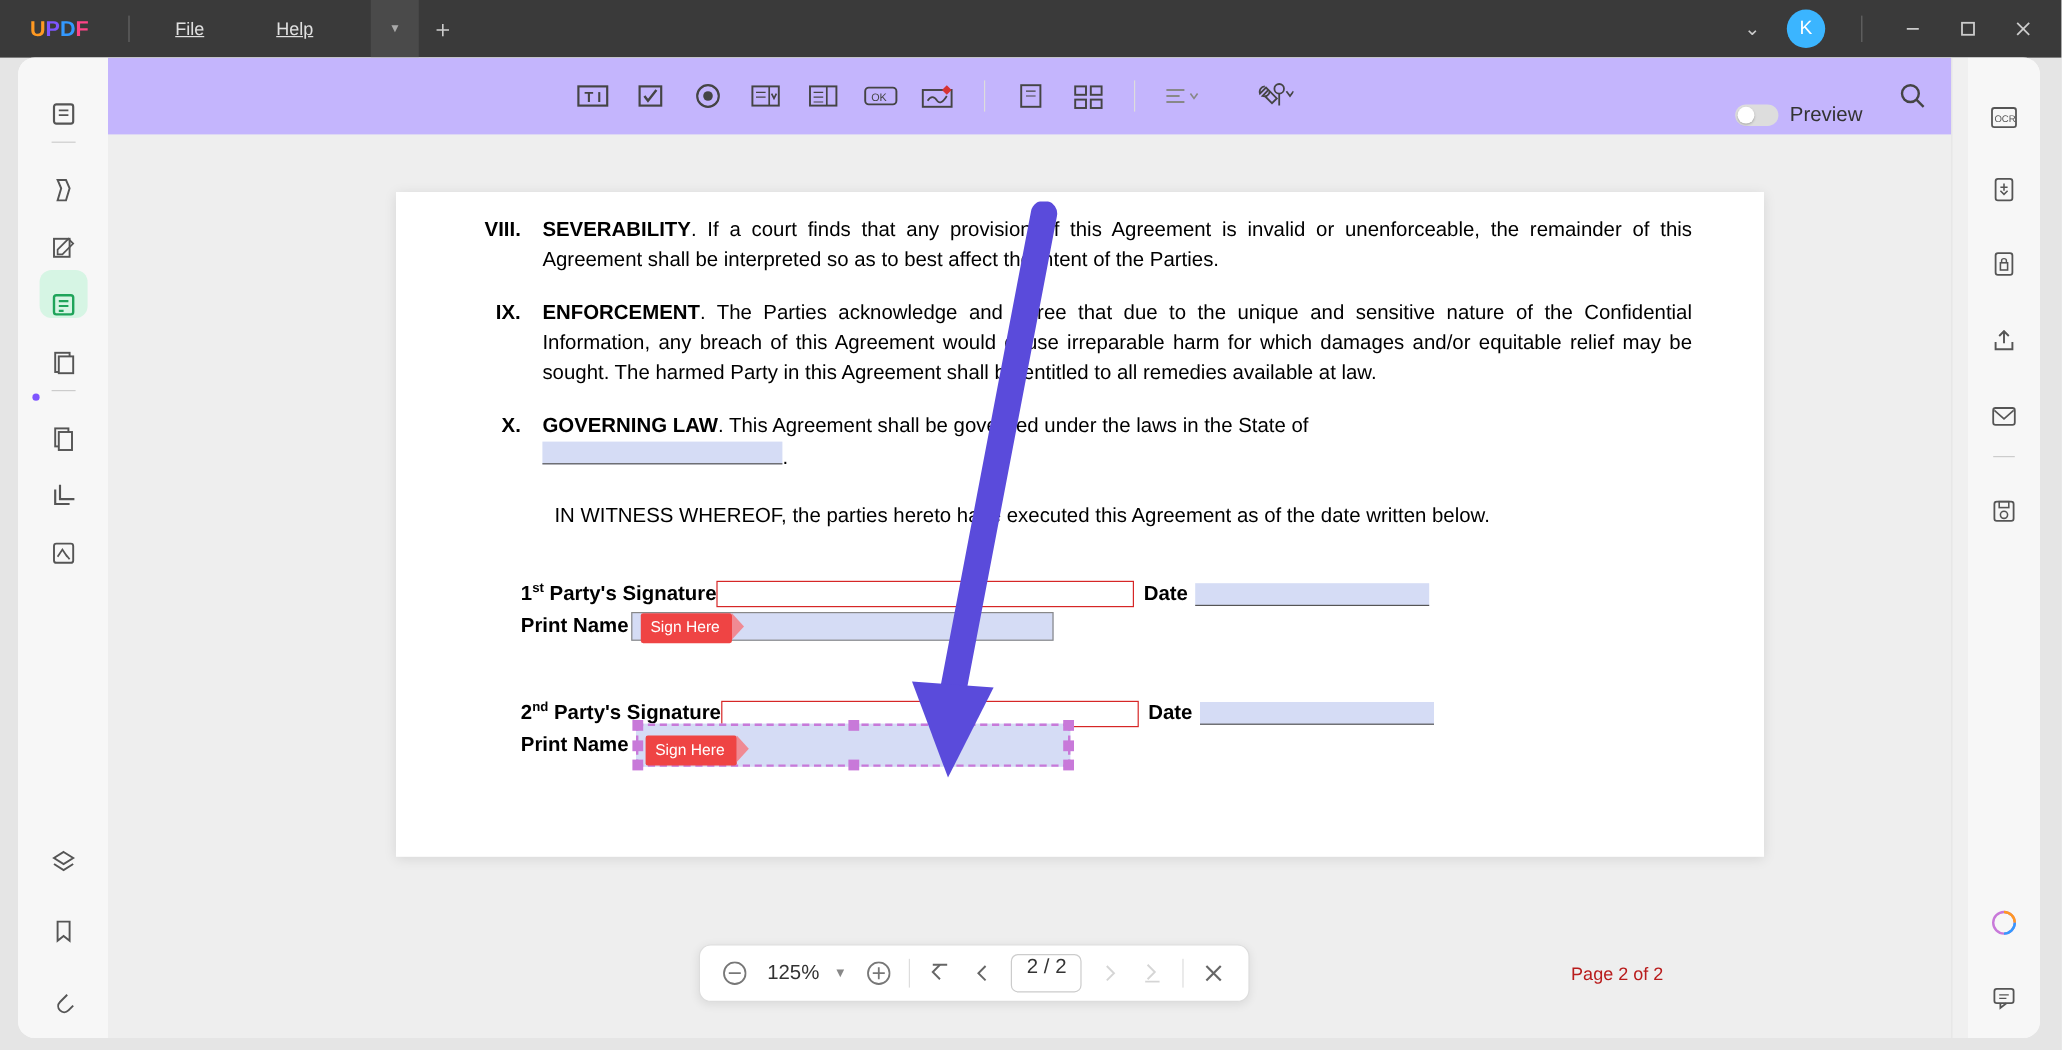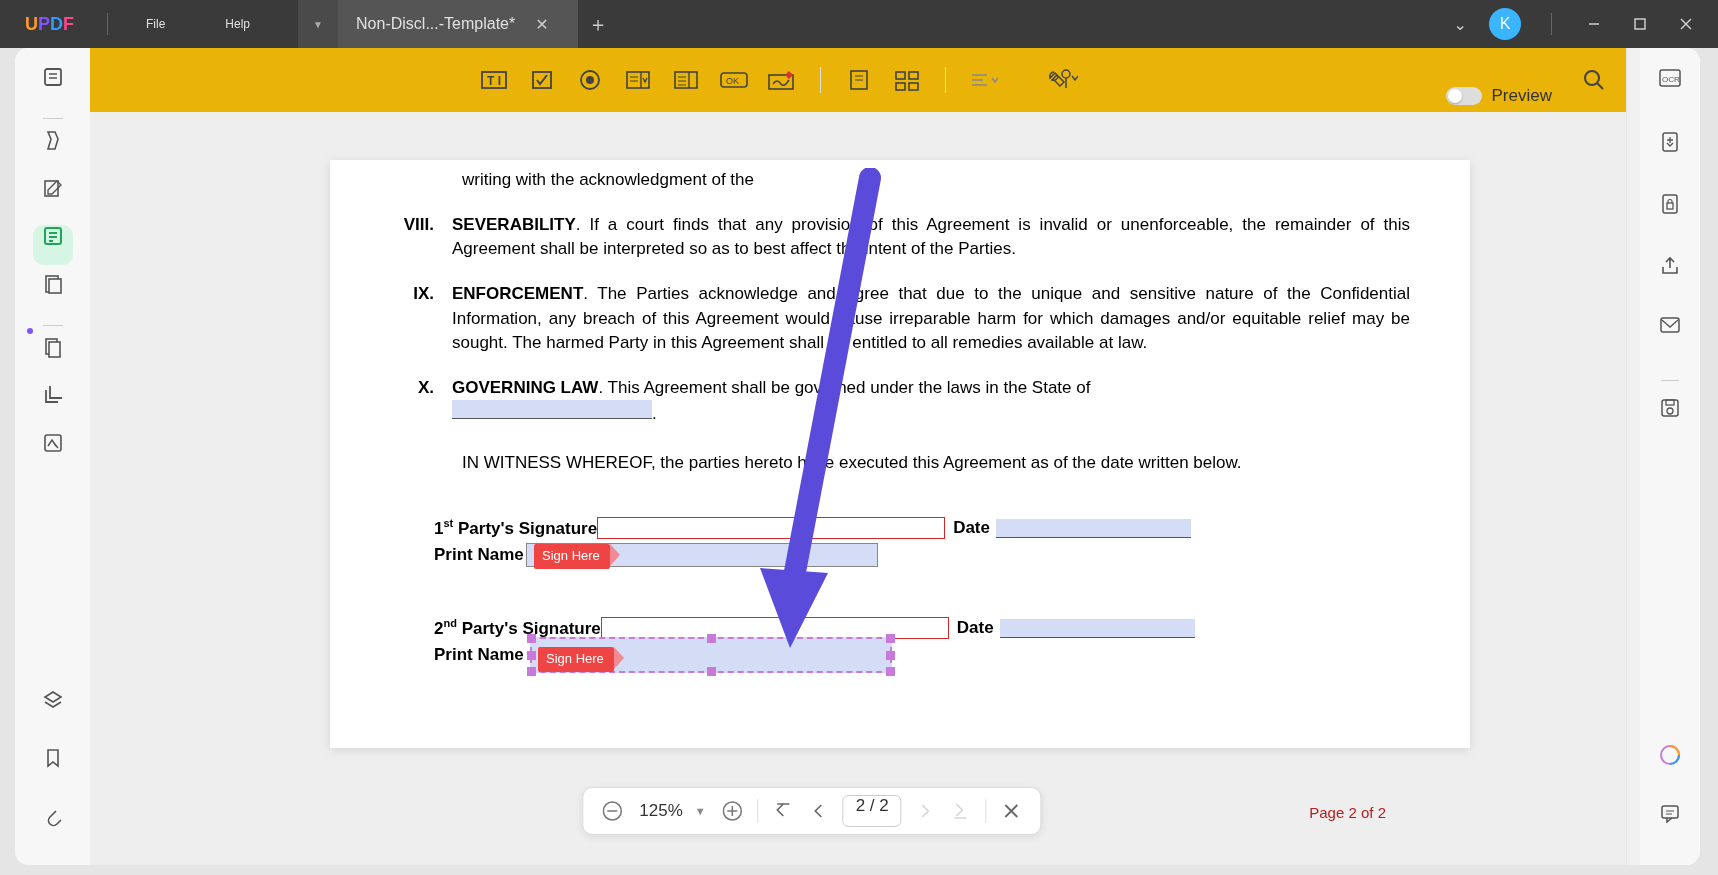--- a/index.html
+++ b/index.html
@@ -3,50 +3,50 @@
 <meta charset="utf-8">
 <style>
 * { margin: 0; padding: 0; box-sizing: border-box; font-family: -apple-system, BlinkMacSystemFont, "Segoe UI", Arial, sans-serif; }
 body { background: #e5e5e5; width: 1718px; height: 875px; overflow: hidden; position: relative; }
 
 
 .titlebar { height: 48px; background: #3a3a3a; display: flex; align-items: center; color: #e0e0e0; }
 .logo { padding: 0 25px; font-weight: bold; font-size: 18px; }
 .logo span:nth-child(1){color:#ff9922}.logo span:nth-child(2){color:#7e55ff}.logo span:nth-child(3){color:#3399ff}.logo span:nth-child(4){color:#ff4488}
 .v-sep { width: 1px; height: 22px; background: #666; margin: 0 8px; }
-.menu-item { padding: 0 30px; font-size: 12px; cursor: pointer; }
+.menu-item { padding: 0 30px; font-size: 15px; cursor: pointer; text-decoration: underline; }
 .tab-area { display: flex; align-items: stretch; height: 100%; margin-left: 18px; }
 .tab-dropdown { width: 40px; display: flex; align-items: center; justify-content: center; background: #4a4a4a; cursor: pointer; color:#aaa; font-size:10px; }
 .tab { background: #555; padding: 0 18px; display: flex; align-items: center; gap: 20px; font-size: 16px; min-width: 240px; }
 .tab-close { color: #ccc; font-size: 16px; cursor: pointer; }
 .tab-add { width: 40px; display: flex; align-items: center; justify-content: center; font-size: 20px; color: #ccc; cursor: pointer;}
 .title-right { margin-left: auto; display: flex; align-items: center; gap: 22px; padding-right: 20px; }
 .chev-down { font-size:16px; color:#ccc; cursor:pointer; }
 .avatar { width:32px; height:32px; border-radius:50%; background:#3bb5ff; color:#fff; display:flex; align-items:center; justify-content:center; font-size:16px; }
 .win-btn { width:24px; height:24px; display:flex; align-items:center; justify-content:center; color:#ccc; cursor:pointer; }
 
 
 .workspace { position:absolute; top:48px; left:15px; right:18px; bottom:10px; background:#f7f7f7; border-radius:14px; display:flex; overflow:hidden; }
 .left-rail { width:75px; background:#f7f7f7; display:flex; flex-direction:column; align-items:center; padding-top:18px; gap:0; }
-.rail-btn { width:40px; height:40px; border-radius:10px; display:flex; align-items:flex-start; justify-content:center; cursor:pointer; margin-bottom:8px; }
+.rail-btn { width:40px; height:40px; border-radius:10px; display:flex; align-items:flex-end; justify-content:center; cursor:pointer; margin-bottom:8px; }
 .rail-btn.active { background:#d6f5e4; }
 .rail-sep { width:20px; height:1px; background:#ccc; margin:4px 0 10px; }
 .rail-bottom { margin-top:auto; padding-bottom:12px; display:flex; flex-direction:column; align-items:center; gap:10px;}
 .active-dot { position:absolute; left:12px; width:6px; height:6px; border-radius:50%; background:#7e55ff; }
 
 .content-area { flex:1; position:relative; background:#eee; overflow:hidden; }
 .scrollbar-v { width:14px; background:#f0f0f0; border-left:1px solid #e4e4e4; position:relative; }
 .scrollbar-v::after { content:''; position:absolute; top:10px; left:3px; right:3px; height:0; background:#ccc; border-radius:4px; }
 
 .right-rail { width:60px; background:#f7f7f7; display:flex; flex-direction:column; align-items:center; padding-top:20px; gap:14px;}
 .right-sep { width:18px; height:1px; background:#ccc; margin:2px 0; }
 .right-bottom { margin-top:auto; padding-bottom:14px; display:flex; flex-direction:column; align-items:center; gap:12px;}
 
 
-.top-toolbar { position:absolute; top:0; left:0; right:0; height:64px; background:#eab308; display:flex; align-items:center; padding:0 20px 0 380px; gap:0; z-index:5; }
+.top-toolbar { position:absolute; top:0; left:0; right:0; height:64px; background:#c4b5fd; display:flex; align-items:center; padding:0 20px 0 380px; gap:0; z-index:5; }
 .tool-btn { width:48px; height:38px; display:flex; align-items:center; justify-content:center; cursor:pointer; border-radius:6px; }
 .tool-sep { width:1px; height:26px; background:#ddd; margin:0 14px; }
 .preview-toggle { margin-left:auto; display:flex; align-items:center; gap:10px; font-size:17px; color:#333;margin-top:32px; }
 .toggle-sw { width:36px; height:18px; background:#ddd; border-radius:10px; position:relative; cursor:pointer; }
 .toggle-sw::after { content:''; position:absolute; left:2px; top:2px; width:14px; height:14px; background:#fff; border-radius:50%; box-shadow:0 1px 2px rgba(0,0,0,0.25);}
 .search-btn { margin-left:30px; cursor:pointer; }
 
 
 .tooltip-wrap { position:absolute; top:98px; left:710px; z-index:20; }
 .tooltip-pointer { position:absolute; top:-6px; left:72px; width:12px; height:12px; background:#333; transform:rotate(45deg); }
@@ -89,24 +89,20 @@
 </head>
 <body>
 
 <div class="titlebar">
   <div class="logo"><span>U</span><span>P</span><span>D</span><span>F</span></div>
   <div class="v-sep"></div>
   <div class="menu-item">File</div>
   <div class="menu-item">Help</div>
   <div class="tab-area">
     <div class="tab-dropdown">▼</div>
-    <div class="tab">
-      <span>Non-Discl...-Template*</span>
-      <span class="tab-close">✕</span>
-    </div>
     <div class="tab-add">＋</div>
   </div>
   <div class="title-right">
     <div class="chev-down">⌄</div>
     <div class="avatar">K</div>
     <div class="v-sep"></div>
     <div class="win-btn">
         <svg width="14" height="14">
           <line x1="2" y1="7" x2="12" y2="7" stroke="#ccc" stroke-width="1.5"></line>
         </svg>
@@ -293,21 +289,20 @@
       <div class="search-btn">
           <svg width="24" height="24">
             <circle cx="10" cy="10" r="7" stroke="#444" stroke-width="2" fill="none"></circle>
             <line x1="15" y1="15" x2="21" y2="21" stroke="#444" stroke-width="2"></line>
           </svg>
         </div>
     </div>
 
 
     <div class="page">
-      <div class="line-clip" style="margin-left:72px;">writing with the acknowledgment of the</div>
 
       <div class="sec">
         <div class="sec-num">VIII.</div>
         <div class="sec-body"><b>SEVERABILITY</b><span>. If a court finds that any provision of this Agreement is invalid or unenforceable, the remainder of this Agreement shall be interpreted so as to best affect the intent of the Parties.</span></div>
       </div>
 
       <div class="sec">
         <div class="sec-num">IX.</div>
         <div class="sec-body"><b>ENFORCEMENT</b><span>. The Parties acknowledge and agree that due to the unique and sensitive nature of the Confidential Information, any breach of this Agreement would cause irreparable harm for which damages and/or equitable relief may be sought. The harmed Party in this Agreement shall be entitled to all remedies available at law.</span></div>
       </div>

